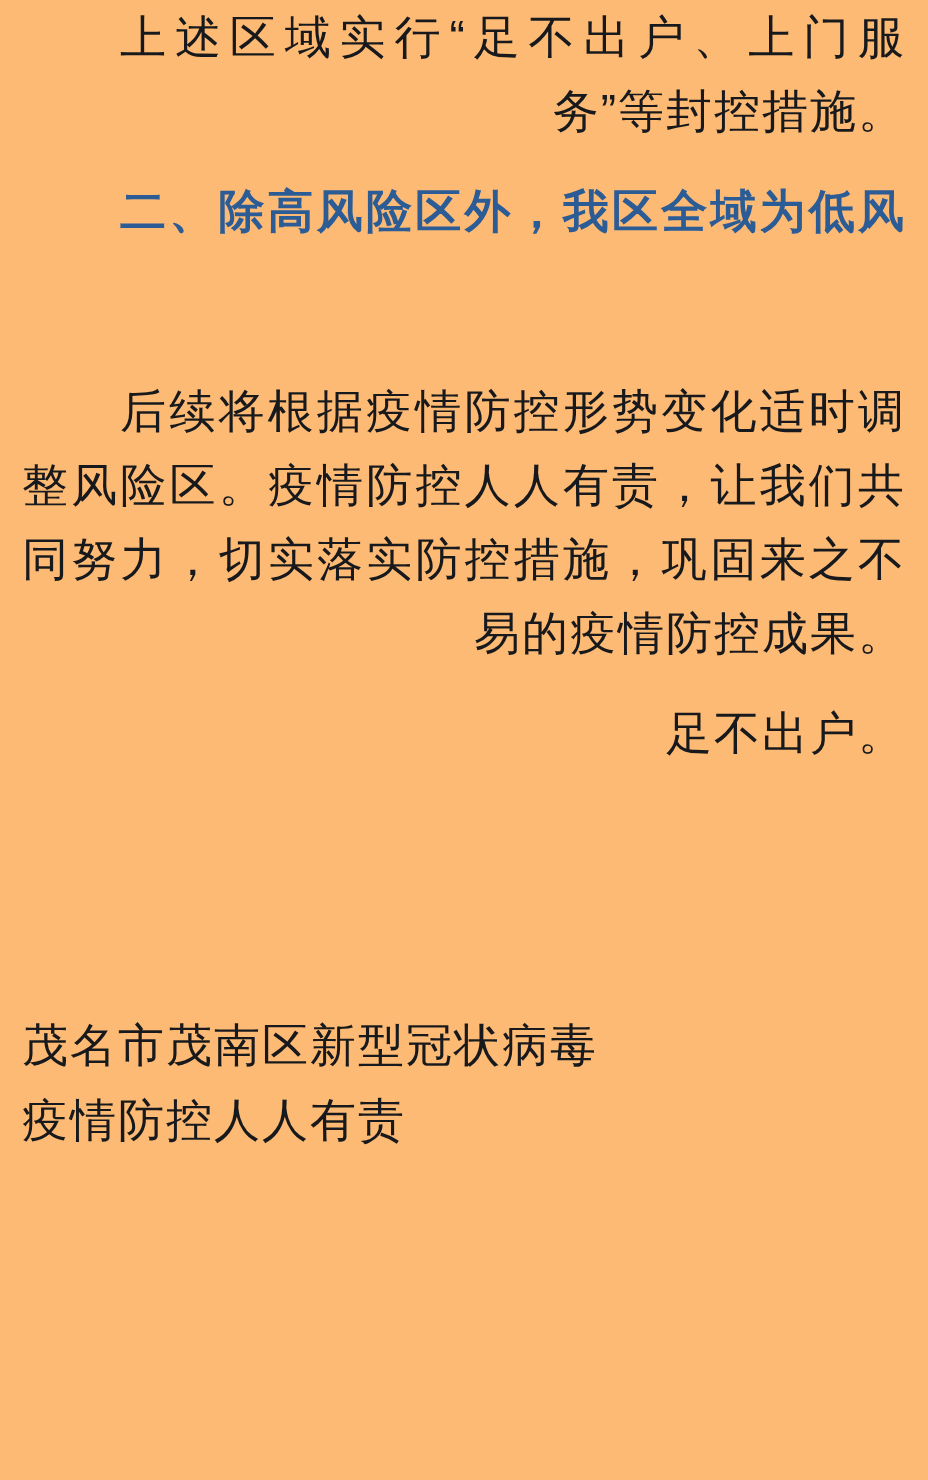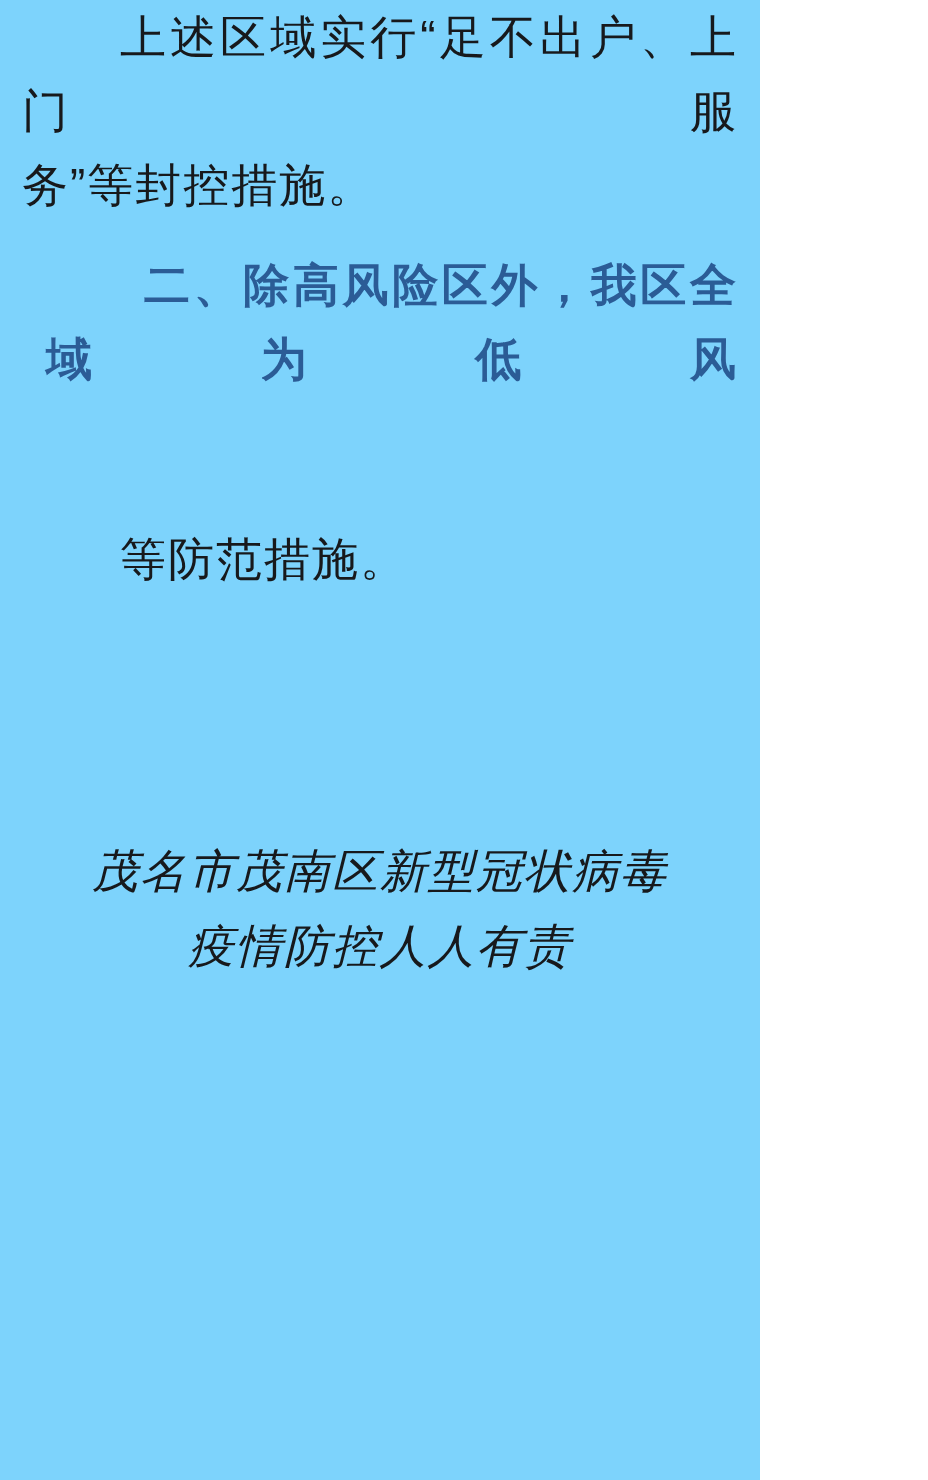--- a/index.html
+++ b/index.html
@@ -2,80 +2,84 @@
 <html><head>
 <meta charset="utf-8">
 <style>
   html, body {
     margin: 0;
     padding: 0;
     font-family: "Liberation Sans", "DejaVu Sans", sans-serif;
   }
   .page {
     position: relative;
-    width: 760px;
+    width: 928px;
     height: 1480px;
     box-sizing: border-box;
     padding: 0 22px;
-    background: #7dd3fc;
+    background: #fdba74;
     overflow: hidden;
   }
   .line {
     font-size: 46px;
     line-height: 74px;
     letter-spacing: 2px;
     color: #17191c;
-    text-align: left;
+    text-align: right;
   }
   
   .line.full {
     text-align: justify;
     text-align-last: justify;
     -moz-text-align-last: justify;
   }
   
   .line.indent {
     text-indent: 98px;
   }
   .para {
     margin: 0 0 26px 0;
   }
   .heading .line {
     color: #2b5c96;
     font-weight: 700;
-    margin-left: 24px;
   }
   .spacer-small { height: 100px; }
   .spacer-large { height: 212px; }
   .signature .line {
-    text-align: center;
+    text-align: left;
     line-height: 75px;
-    font-style: italic;
   }
 </style>
 </head>
 <body>
 
 <div class="page">
 
   <div class="para">
     <div class="line full indent">上述区域实行“足不出户、上门服</div>
     <div class="line">务”等封控措施。</div>
   </div>
 
   <div class="para heading">
     <div class="line full indent">二、除高风险区外，我区全域为低风</div>
   </div>
 
 
   <div class="spacer-small"></div>
 
+  <div class="para">
+    <div class="line full indent">后续将根据疫情防控形势变化适时调</div>
+    <div class="line full">整风险区。疫情防控人人有责，让我们共</div>
+    <div class="line full">同努力，切实落实防控措施，巩固来之不</div>
+    <div class="line">易的疫情防控成果。</div>
+  </div>
 
   <div class="para">
-    <div class="line indent">等防范措施。</div>
+    <div class="line indent">足不出户。</div>
   </div>
 
   <div class="spacer-large"></div>
 
   <div class="signature">
     <div class="line">茂名市茂南区新型冠状病毒</div>
     <div class="line">疫情防控人人有责</div>
   </div>
 
 </div>

